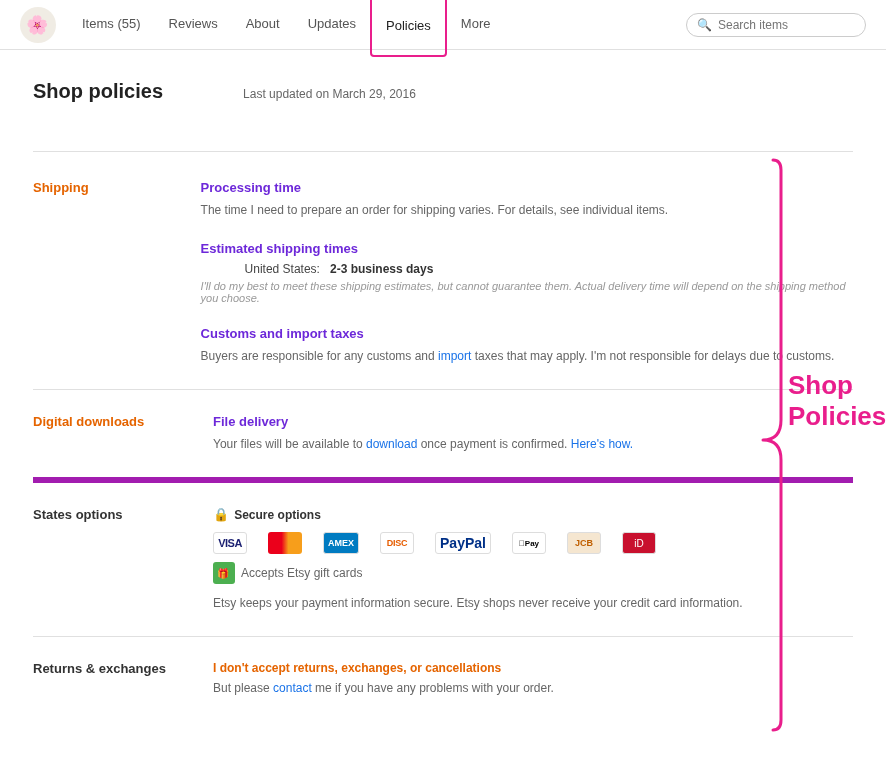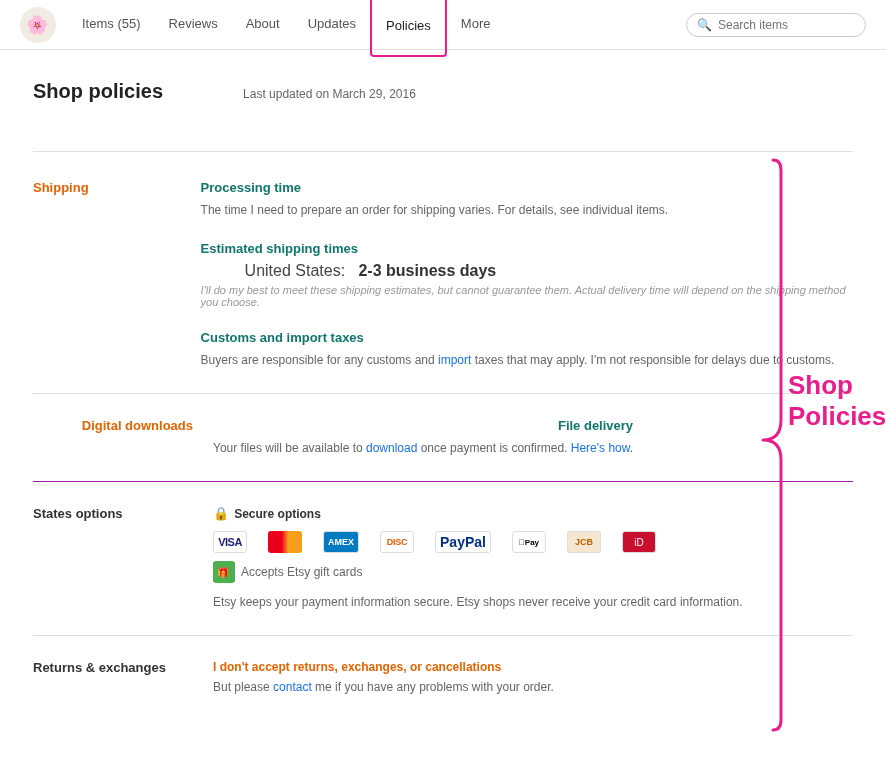--- a/index.html
+++ b/index.html
@@ -35,25 +35,25 @@
     
     .main-content { max-width: 860px; margin: 0 auto; padding: 30px 20px; position: relative; }
 
     .page-title { font-size: 20px; font-weight: 600; color: #222; margin-bottom: 4px; }
     .last-updated { font-size: 12px; color: #666; margin-bottom: 30px; }
     .section-label { width: 180px; font-size: 13px; font-weight: 600; color: #e56400; padding-right: 20px; }
     .section-content { }
 
     .subsection { margin-bottom: 22px; }
     .subsection:last-child { margin-bottom: 0; }
-    .subsection-title { font-size: 13px; font-weight: 700; color: #0f766e; margin-bottom: 6px; }
+    .subsection-title { font-size: 13px; font-weight: 700; color: #6d28d9; margin-bottom: 6px; }
     .subsection-text { font-size: 12px; color: #666; line-height: 1.5; }
     .subsection-text a, .link { color: #1a73e8; text-decoration: none; }
 
-    .shipping-estimate { font-size: 16px; color: #444; margin-bottom: 4px; padding-left: 44px; }
+    .shipping-estimate { font-size: 12px; color: #444; margin-bottom: 4px; padding-left: 44px; }
     .shipping-estimate .days { color: #333; font-weight: 600; }
     .estimate-note { font-size: 11px; color: #999; font-style: italic; }
 
     
     .secure-label { display: flex; align-items: center; gap: 5px; font-size: 12px; font-weight: 600; color: #333; margin-bottom: 10px; }
     .lock-icon { font-size: 13px; }
     .payment-cards { display: flex; gap: 21px; flex-wrap: wrap; margin-bottom: 8px; align-items: center; }
     .card {
       border: 1px solid #ddd; border-radius: 3px; padding: 2px 4px;
       font-size: 9px; font-weight: bold; min-width: 34px; height: 22px;
@@ -127,21 +127,21 @@
 
       <div class="subsection">
         <div class="subsection-title">Customs and import taxes</div>
         <div class="subsection-text">
           Buyers are responsible for any customs and <a class="link">import</a> taxes that may apply. I'm not responsible for delays due to customs.
         </div>
       </div>
     </div>
   </div>
 
-  <div style="display:flex; padding: 24px 0; border-bottom: 1px solid #a21caf; text-align: right;">
+  <div style="display:flex; padding: 24px 0; border-bottom: 6px solid #a21caf;">
     <div class="section-label">Digital downloads</div>
     <div class="section-content">
       <div class="subsection">
         <div class="subsection-title">File delivery</div>
         <div class="subsection-text">
           Your files will be available to <a class="link">download</a> once payment is confirmed. <a class="link">Here's how.</a>
         </div>
       </div>
     </div>
   </div>

